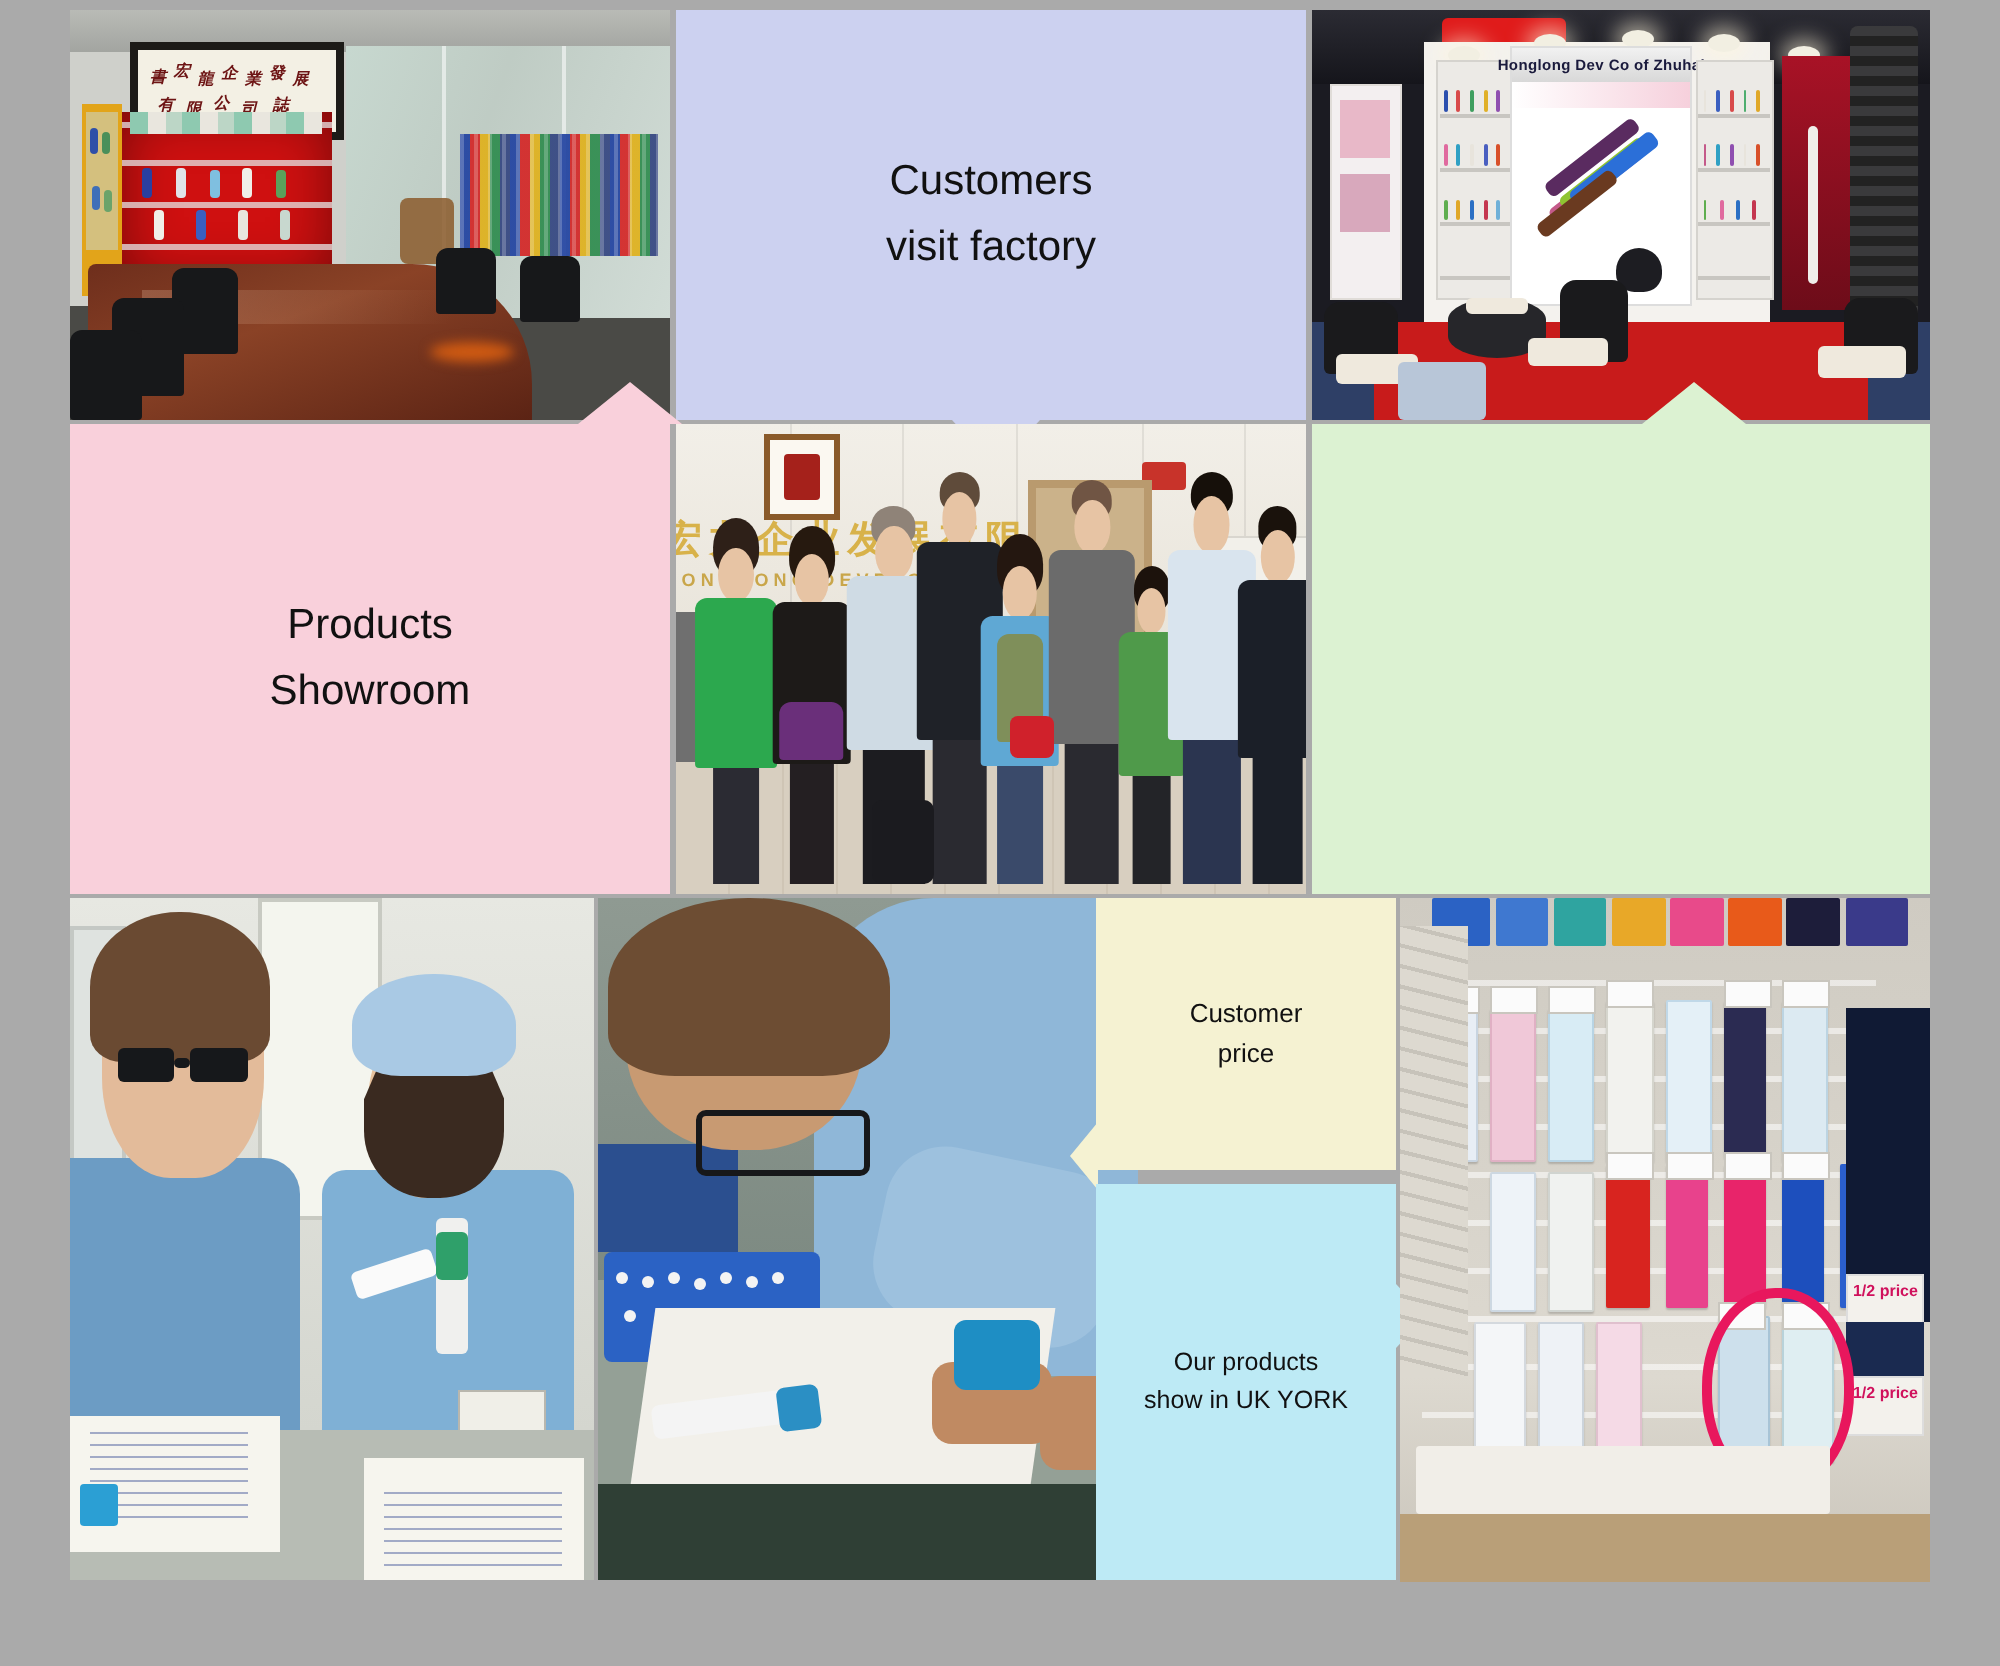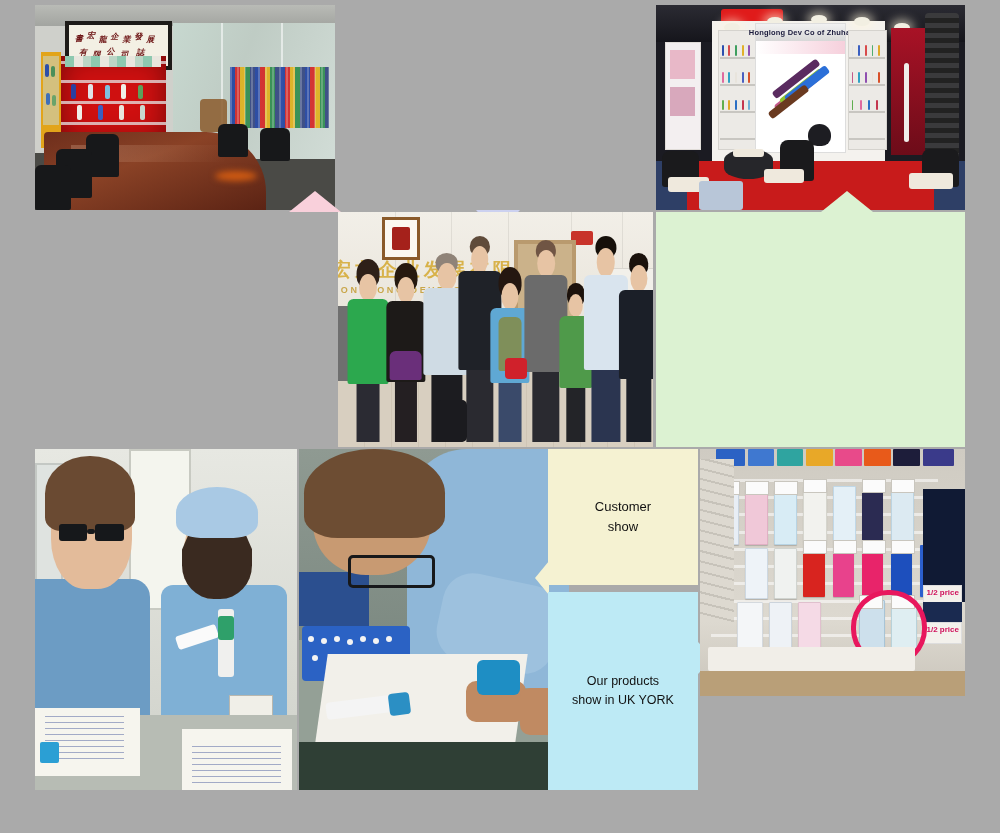--- a/index.html
+++ b/index.html
@@ -234,20 +234,24 @@
     <div class="sr-rchair"></div>
     <div class="sr-table"></div>
     <div class="sr-glow"></div>
     <div class="sr-chair" style="left:17%;top:63%;width:11%;height:21%"></div>
     <div class="sr-chair" style="left:7%;top:70%;width:12%;height:24%"></div>
     <div class="sr-chair" style="left:0%;top:78%;width:12%;height:22%"></div>
     <div class="sr-chair" style="left:61%;top:58%;width:10%;height:16%"></div>
     <div class="sr-chair" style="left:75%;top:60%;width:10%;height:16%"></div>
   </div>
 
+  <div class="txtbox" style="left:303px;top:0;width:315px;height:205px;background:#ccd1f0;font-size:21px;">
+    <span class="line">Customers</span>
+    <span class="line">visit factory</span>
+  </div>
   <div class="arrow arrow-down" style="left:441px;top:205px;border-top:24px solid #ccd1f0;"></div>
 
   <div class="cell ph-booth" style="left:621px;top:0;width:309px;height:205px;">
     <div class="bo-ceil"></div>
     <div class="bo-floor"></div>
     <div class="bo-redsign"></div>
     <div class="bo-wall"></div>
 
     <div class="bo-light" style="left:22%;top:9%"></div>
     <div class="bo-light" style="left:36%;top:6%"></div>
@@ -321,20 +325,24 @@
     <div class="bo-chair" style="left:40%;top:66%;width:11%;height:20%"></div>
     <div class="bo-seat" style="left:35%;top:80%;width:13%;height:7%"></div>
     <div class="bo-chair" style="left:86%;top:70%;width:12%;height:19%"></div>
     <div class="bo-seat" style="left:82%;top:82%;width:14%;height:8%"></div>
     <div class="bo-seat" style="left:14%;top:86%;width:14%;height:14%;background:#b8c6d8"></div>
     <div style="position:absolute;left:3%;top:18%;width:11%;height:52%;background:#f3eff0;border:1px solid #e0dcd8"></div>
     <div style="position:absolute;left:4.5%;top:22%;width:8%;height:14%;background:#e8b8c8"></div>
     <div style="position:absolute;left:4.5%;top:40%;width:8%;height:14%;background:#d8a8bc"></div>
   </div>
 
+  <div class="txtbox" style="left:0;top:207px;width:300px;height:235px;background:#f9d0db;font-size:21px;">
+    <span class="line">Products</span>
+    <span class="line">Showroom</span>
+  </div>
   <div class="arrow arrow-up" style="left:254px;top:186px;border-bottom:21px solid #f9d0db;"></div>
 
   <div class="cell ph-group" style="left:303px;top:207px;width:315px;height:235px;">
     <div class="gp-wall"></div>
     <div class="gp-panelline" style="left:18%"></div>
     <div class="gp-panelline" style="left:36%"></div>
     <div class="gp-panelline" style="left:54%"></div>
     <div class="gp-panelline" style="left:74%"></div>
     <div class="gp-panelline" style="left:90%"></div>
     <div class="gp-logo"></div>
@@ -463,31 +471,31 @@
     <div class="a2-table"></div>
     <div class="a2-toothb"></div>
     <div class="a2-hand" style="left:62%;top:68%;width:22%;height:12%"></div>
     <div class="a2-blue" style="left:66%;top:62%;width:16%;height:10%"></div>
     <div class="a2-hand" style="left:82%;top:70%;width:18%;height:14%"></div>
     <div class="a2-bench"></div>
   </div>
 
   <div class="txtbox" style="left:513px;top:444px;width:150px;height:136px;background:#f5f2d2;font-size:13px;">
     <span class="line">Customer</span>
-    <span class="line">show</span>
+    <span class="line">price</span>
   </div>
   <div class="arrow arrow-left" style="left:500px;top:556px;border-right:14px solid #f5f2d2;"></div>
 
   <div class="txtbox" style="left:513px;top:587px;width:150px;height:198px;background:#bdeaf5;font-size:12.5px;">
     <span class="line">Our products</span>
     <span class="line">show in UK YORK</span>
   </div>
   <div class="arrow arrow-right" style="left:663px;top:637px;border-left:15px solid #bdeaf5;"></div>
 
-  <div class="cell ph-boots" style="left:665px;top:444px;width:265px;height:247px;">
+  <div class="cell ph-boots" style="left:665px;top:444px;width:265px;height:342px;">
     <div class="bs-back"></div>
     <div class="bs-slat" style="top:12%"></div>
         <div class="bs-slat" style="top:19%"></div>
     <div class="bs-slat" style="top:26%"></div>
         <div class="bs-slat" style="top:33%"></div>
     <div class="bs-slat" style="top:40%"></div>
         <div class="bs-slat" style="top:47%"></div>
     <div class="bs-slat" style="top:54%"></div>
         <div class="bs-slat" style="top:61%"></div>
     <div class="bs-slat" style="top:68%"></div>

